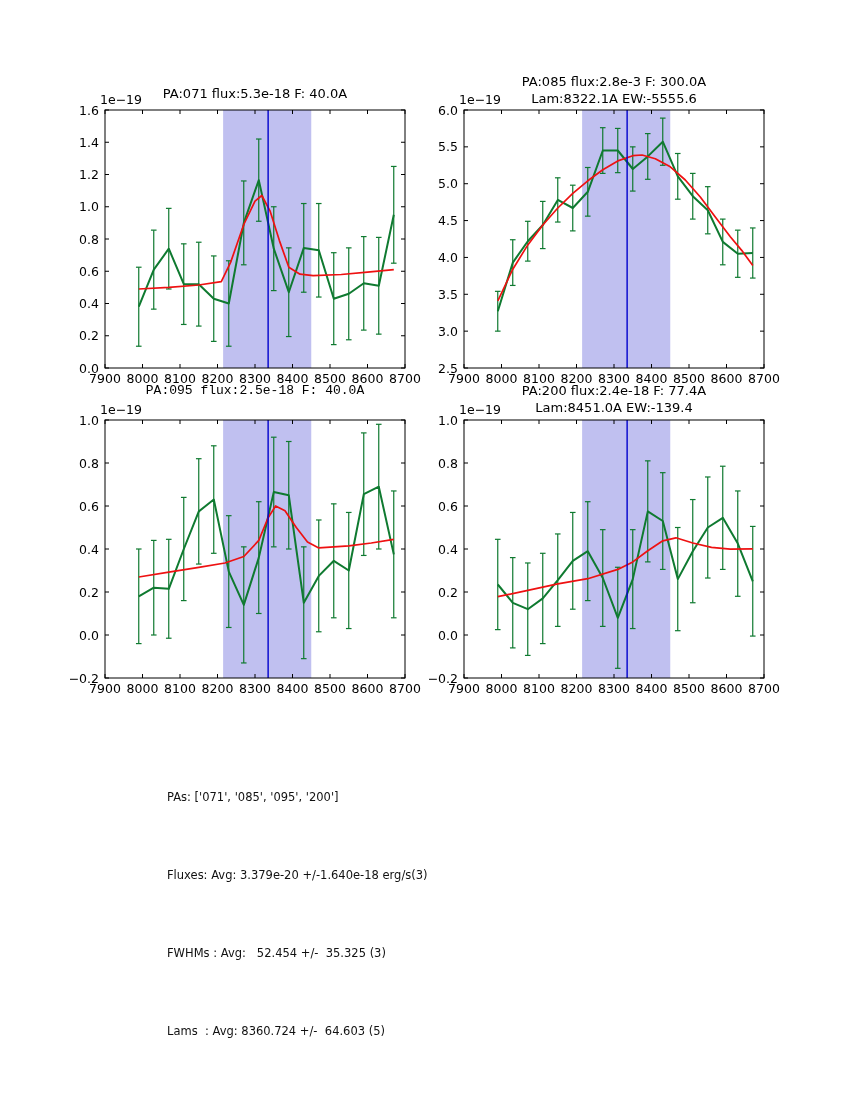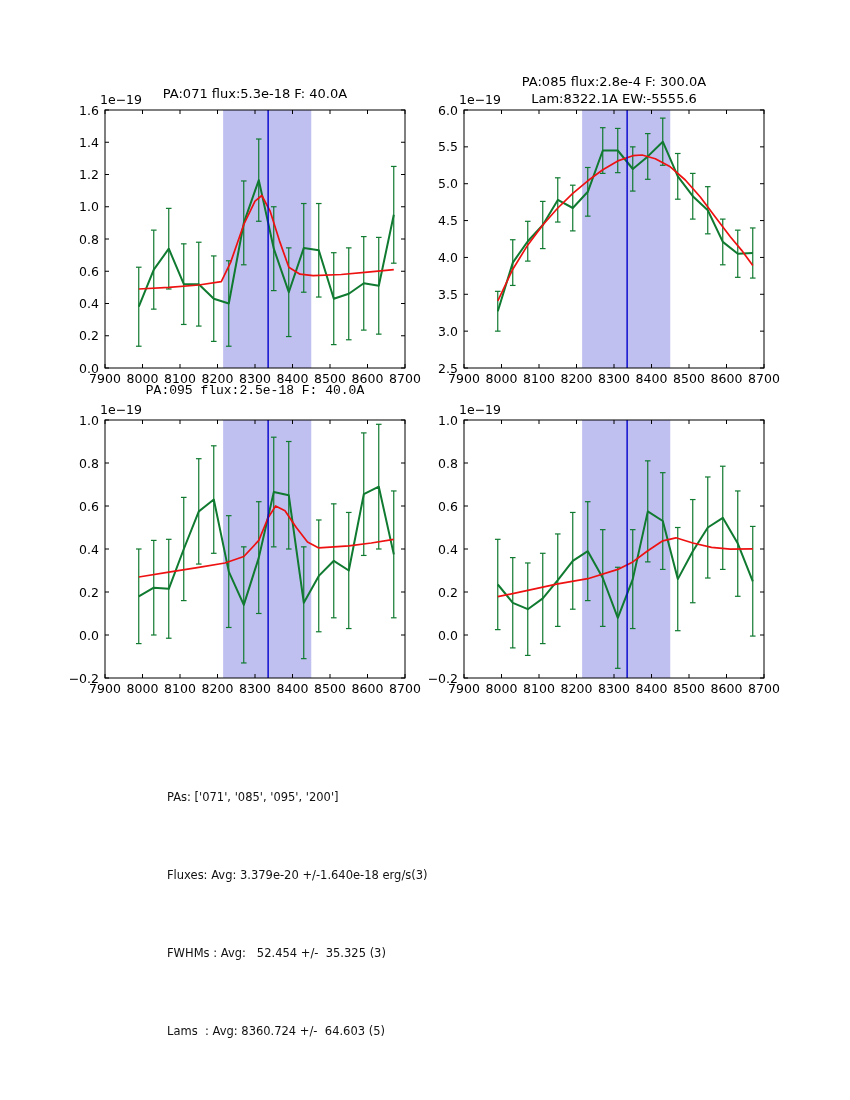--- a/index.html
+++ b/index.html
@@ -14,25 +14,29 @@
 </style>
 </head>
 <body>
 
 <div class="figure">
 
   <div class="plot-title" style="left:105px;top:86px;">
     <div>PA:071 flux:5.3e-18 F: 40.0A</div>
   </div>
   <div class="plot-title" style="left:464px;top:74px;">
-    <div>PA:085 flux:2.8e-4 F: 300.0A</div>
+    <div>PA:085 flux:2.8e-3 F: 300.0A</div>
     <div>Lam:8322.1A EW:-5555.6</div>
   </div>
   <div class="plot-title" style="left:105px;top:383px;font-family:Liberation Mono, monospace;">
     <div>PA:095 flux:2.5e-18 F: 40.0A</div>
+  </div>
+  <div class="plot-title" style="left:464px;top:383px;">
+    <div>PA:200 flux:2.4e-18 F: 77.4A</div>
+    <div>Lam:8451.0A EW:-139.4</div>
   </div>
 
   <svg class="plot" style="left:50px;top:92px;" width="365" height="301">
       <rect x="55" y="18" width="300" height="258" fill="#ffffff"></rect>
       <rect x="173.125" y="18" width="88.125" height="258" fill="#c0c0f0"></rect>
       <g stroke="#000000" stroke-width="1">
         <line x1="55" y1="276" x2="55" y2="272"></line>
         <line x1="55" y1="18" x2="55" y2="22"></line>
         <line x1="92.5" y1="276" x2="92.5" y2="272"></line>
         <line x1="92.5" y1="18" x2="92.5" y2="22"></line>

